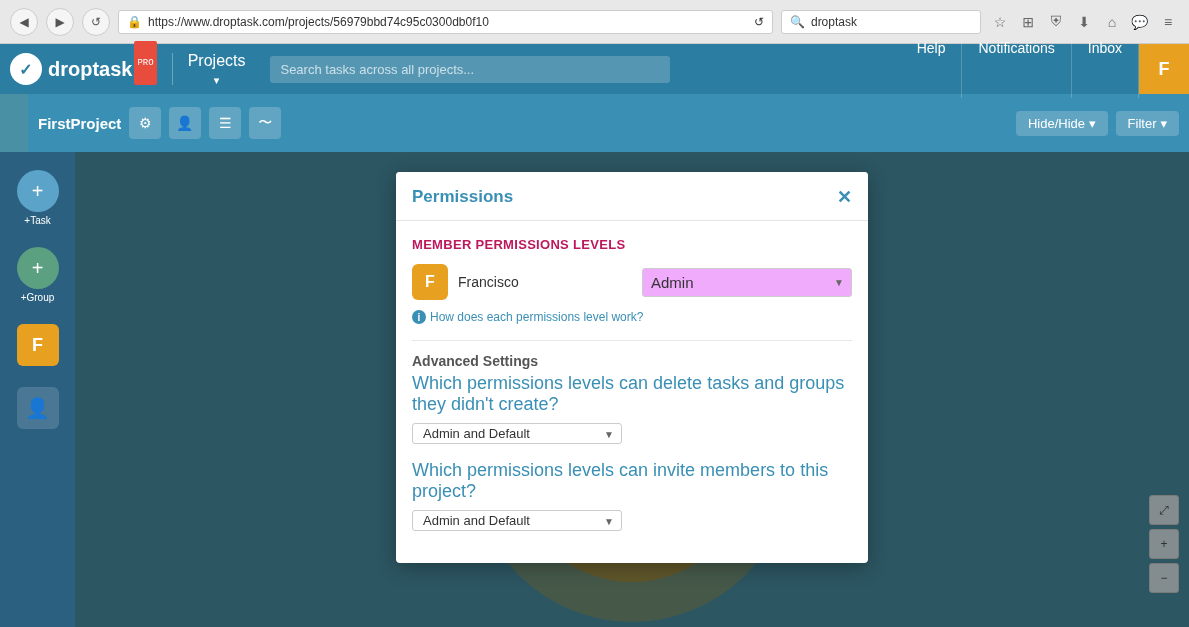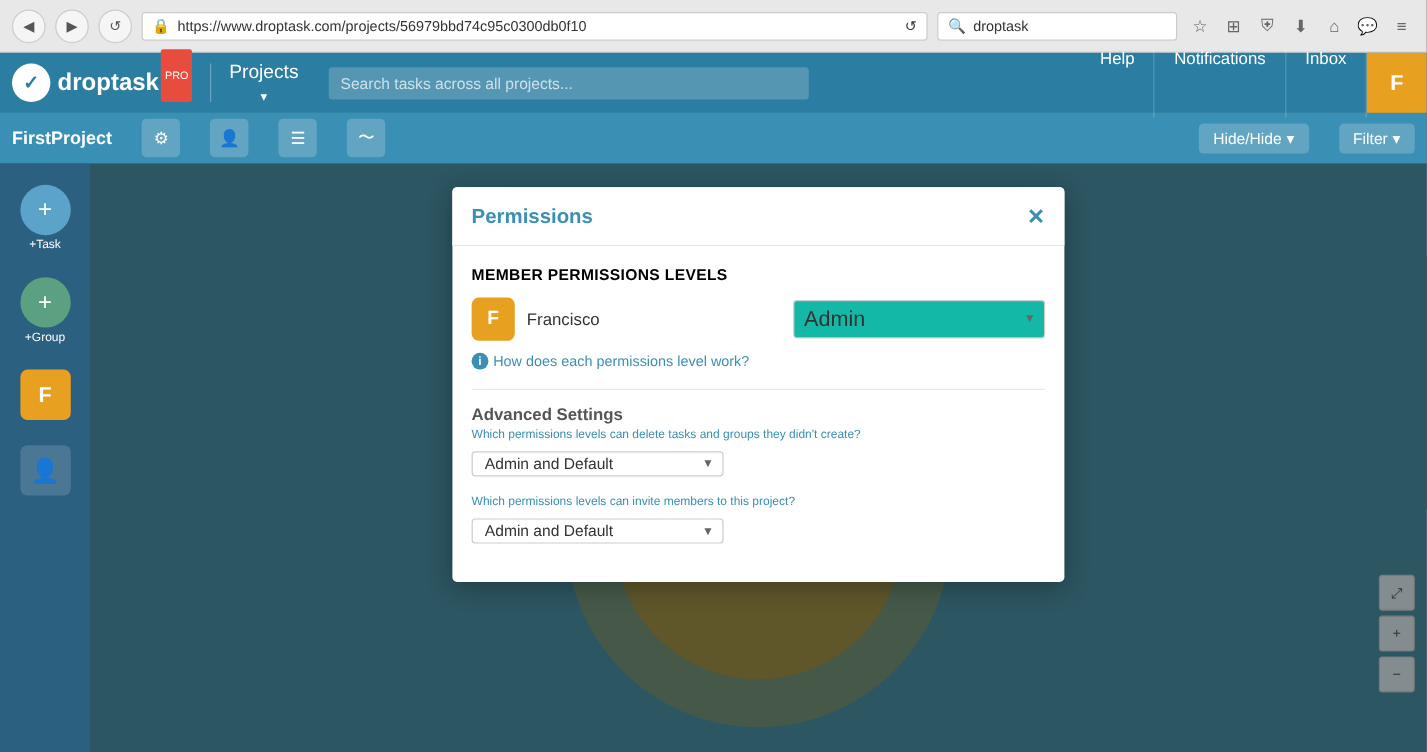--- a/index.html
+++ b/index.html
@@ -76,20 +76,21 @@
     .logo-check { color: #2b7ea1; font-size: 16px; font-weight: bold; }
     .logo-text { color: #fff; font-size: 20px; font-weight: bold; }
     .logo-pro {
       background: #e74c3c;
       color: #fff;
       font-size: 9px;
       padding: 17px 3px;
       border-radius: 2px;
       margin-left: -4px;
       margin-top: -12px;
+      font-family: Liberation Mono, monospace;
     }
     .projects-nav {
       display: flex; align-items: center; gap: 4px;
       color: #fff;
       font-size: 16px;
       padding: 0 15px;
       cursor: pointer;
       flex-direction: column;
     }
     .projects-dropdown-arrow { font-size: 11px; }
@@ -126,25 +127,26 @@
       display: flex; align-items: center; justify-content: center;
       color: #fff;
       font-size: 18px;
       font-weight: bold;
       cursor: pointer;
     }
 
     
     .sub-header {
       background: #3a8fb5;
-      height: 42px;
+      height: 58px;
       display: flex;
       align-items: center;
       padding: 0 10px;
-      gap: 25px;
+      gap: 8px;
+      margin-left: 28px;
     }
     .project-title {
       color: #fff;
       font-size: 15px;
       font-weight: bold;
     }
     .sub-header-icon-btn {
       width: 32px; height: 32px;
       border-radius: 4px;
       background: rgba(255,255,255,0.2);
@@ -288,21 +290,21 @@
       top: 0; left: 0; right: 0; bottom: 0;
       background: rgba(0,0,0,0.4);
       display: flex;
       align-items: flex-start;
       justify-content: center;
       padding-top: 20px;
     }
     .modal {
       background: #fff;
       border-radius: 4px;
-      width: 510px;
+      width: 472px;
       box-shadow: 0 4px 20px rgba(0,0,0,0.3);
     }
     .modal-header {
       background: #fff;
       padding: 14px 16px 12px;
       border-bottom: 1px solid #e5e5e5;
       display: flex;
       align-items: center;
       justify-content: space-between;
       border-radius: 4px 4px 0 0;
@@ -317,21 +319,21 @@
       font-size: 18px;
       cursor: pointer;
       font-weight: bold;
       background: none;
       border: none;
     }
     .modal-body {
       padding: 16px;
     }
     .section-title {
-      color: #000000;
+      color: #be185d;
       font-size: 13px;
       font-weight: bold;
       margin-bottom: 12px;
       text-transform: uppercase;
       letter-spacing: 0.3px;
     }
     .member-row {
       display: flex;
       align-items: center;
       gap: 10px;
@@ -349,23 +351,23 @@
     .member-name {
       flex: 1;
       font-size: 14px;
       color: #333;
     }
     .permission-select {
       width: 210px;
       padding: 5px 8px;
       border: 1px solid #ccc;
       border-radius: 3px;
-      font-size: 18px;
+      font-size: 15px;
       color: #333;
-      background: #14b8a6;
+      background: #f0abfc;
       appearance: none;
       cursor: pointer;
     }
     .select-wrapper {
       position: relative;
       display: inline-block;
     }
     .select-wrapper::after {
       content: '▼';
       position: absolute;
@@ -400,21 +402,21 @@
       margin: 12px 0;
     }
     .advanced-title {
       color: #555;
       font-size: 14px;
       font-weight: bold;
       margin-bottom: 4px;
     }
     .question-label {
       color: #3a8fb5;
-      font-size: 10px;
+      font-size: 18px;
       margin-bottom: 8px;
     }
     .dropdown-row {
       margin-bottom: 16px;
     }
     .dropdown-select {
       width: 210px;
       padding: 2px 10px;
       border: 1px solid #ccc;
       border-radius: 3px;

